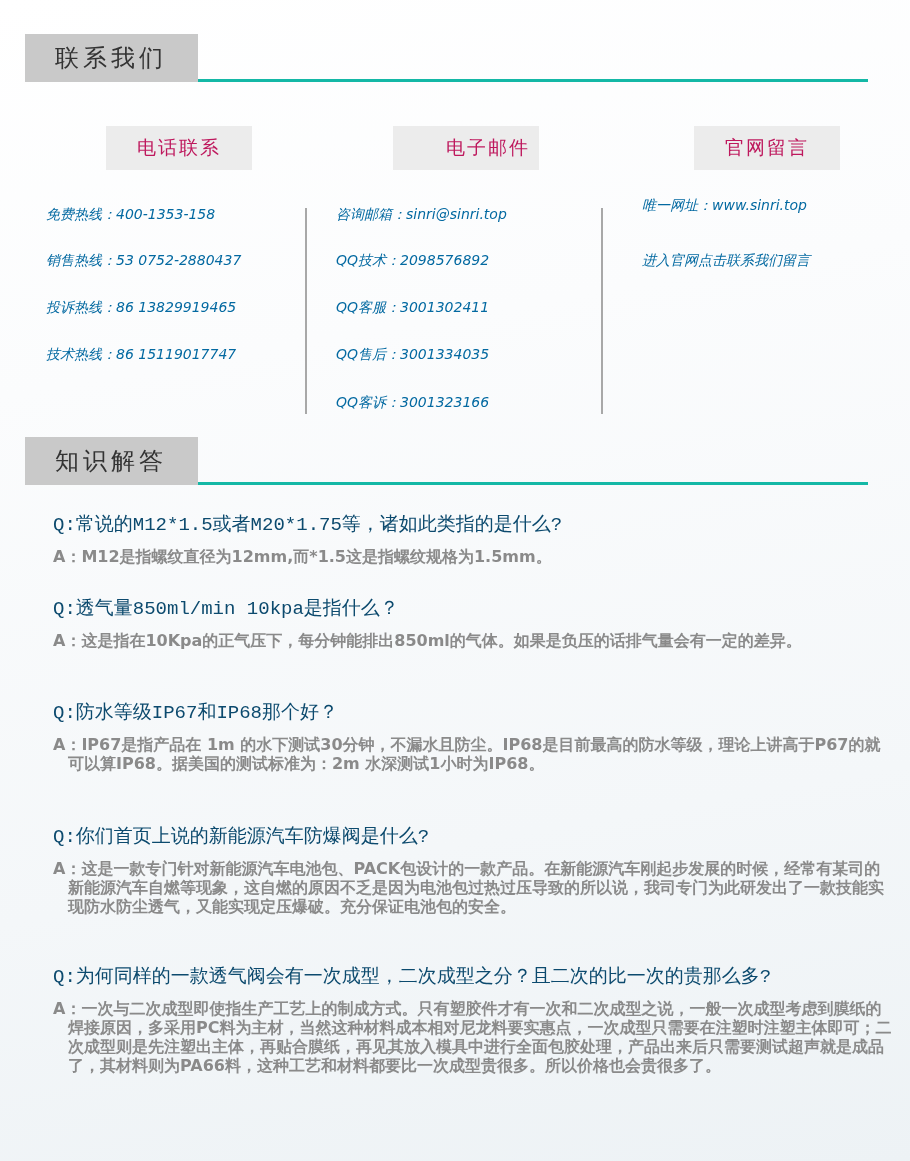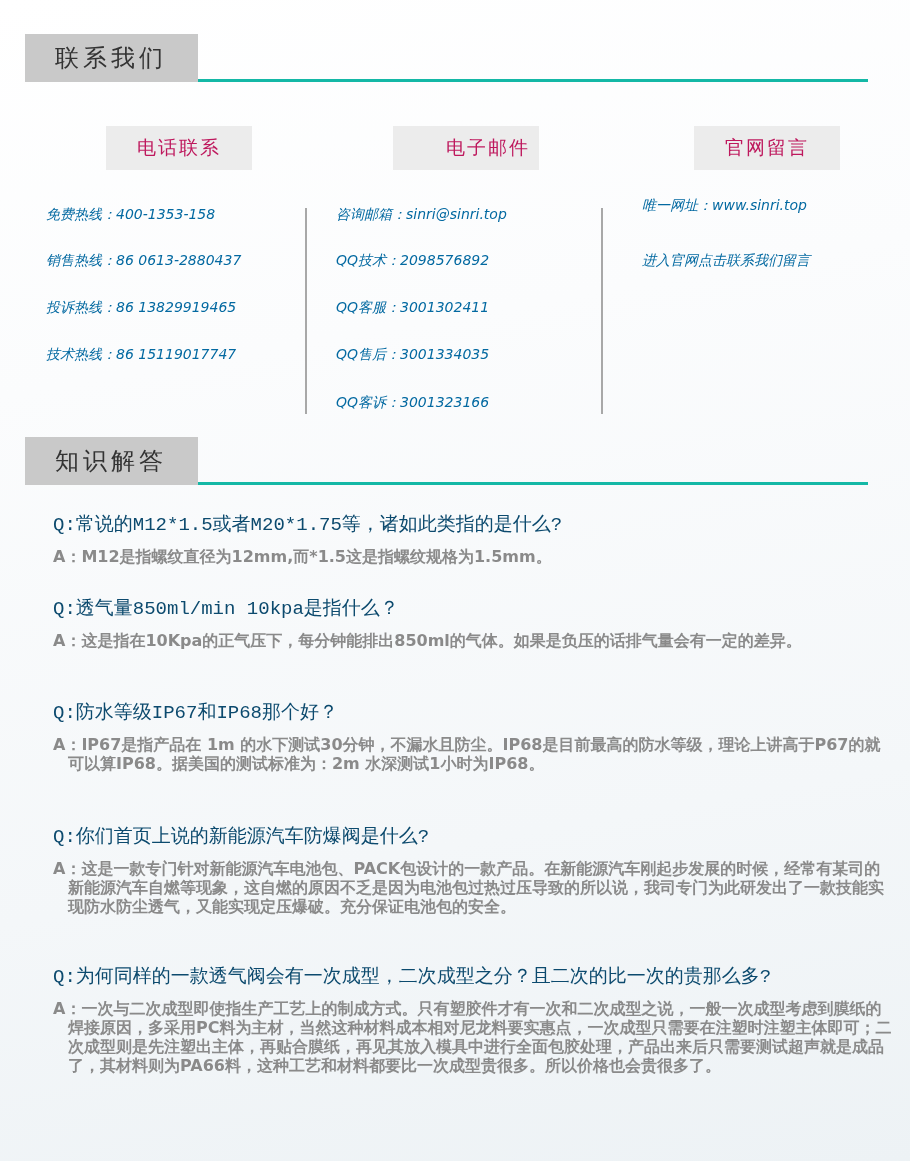--- a/index.html
+++ b/index.html
@@ -90,21 +90,21 @@
 <div class="col-title" style="left:393px;padding-left:44px;">电子邮件</div>
 <div class="col-title" style="left:694px;">官网留言</div>
 
 <div class="vline" style="left:305px;"></div>
 <div class="vline" style="left:601px;"></div>
 
 <div class="info-line" style="left:46px; top:206px;">
   <span>免费热线：</span><span>400-1353-158</span>
 </div>
 <div class="info-line" style="left:46px; top:252px;">
-  <span>销售热线：</span><span>86 0613-2880437</span>
+  <span>销售热线：</span><span>53 0752-2880437</span>
 </div>
 <div class="info-line" style="left:46px; top:299px;">
   <span>投诉热线：</span><span>86 13829919465</span>
 </div>
 <div class="info-line" style="left:46px; top:346px;">
   <span>技术热线：</span><span>86 15119017747</span>
 </div>
 
 <div class="info-line" style="left:336px; top:206px;">
   <span>咨询邮箱：</span><span>sinri@sinri.top</span>

